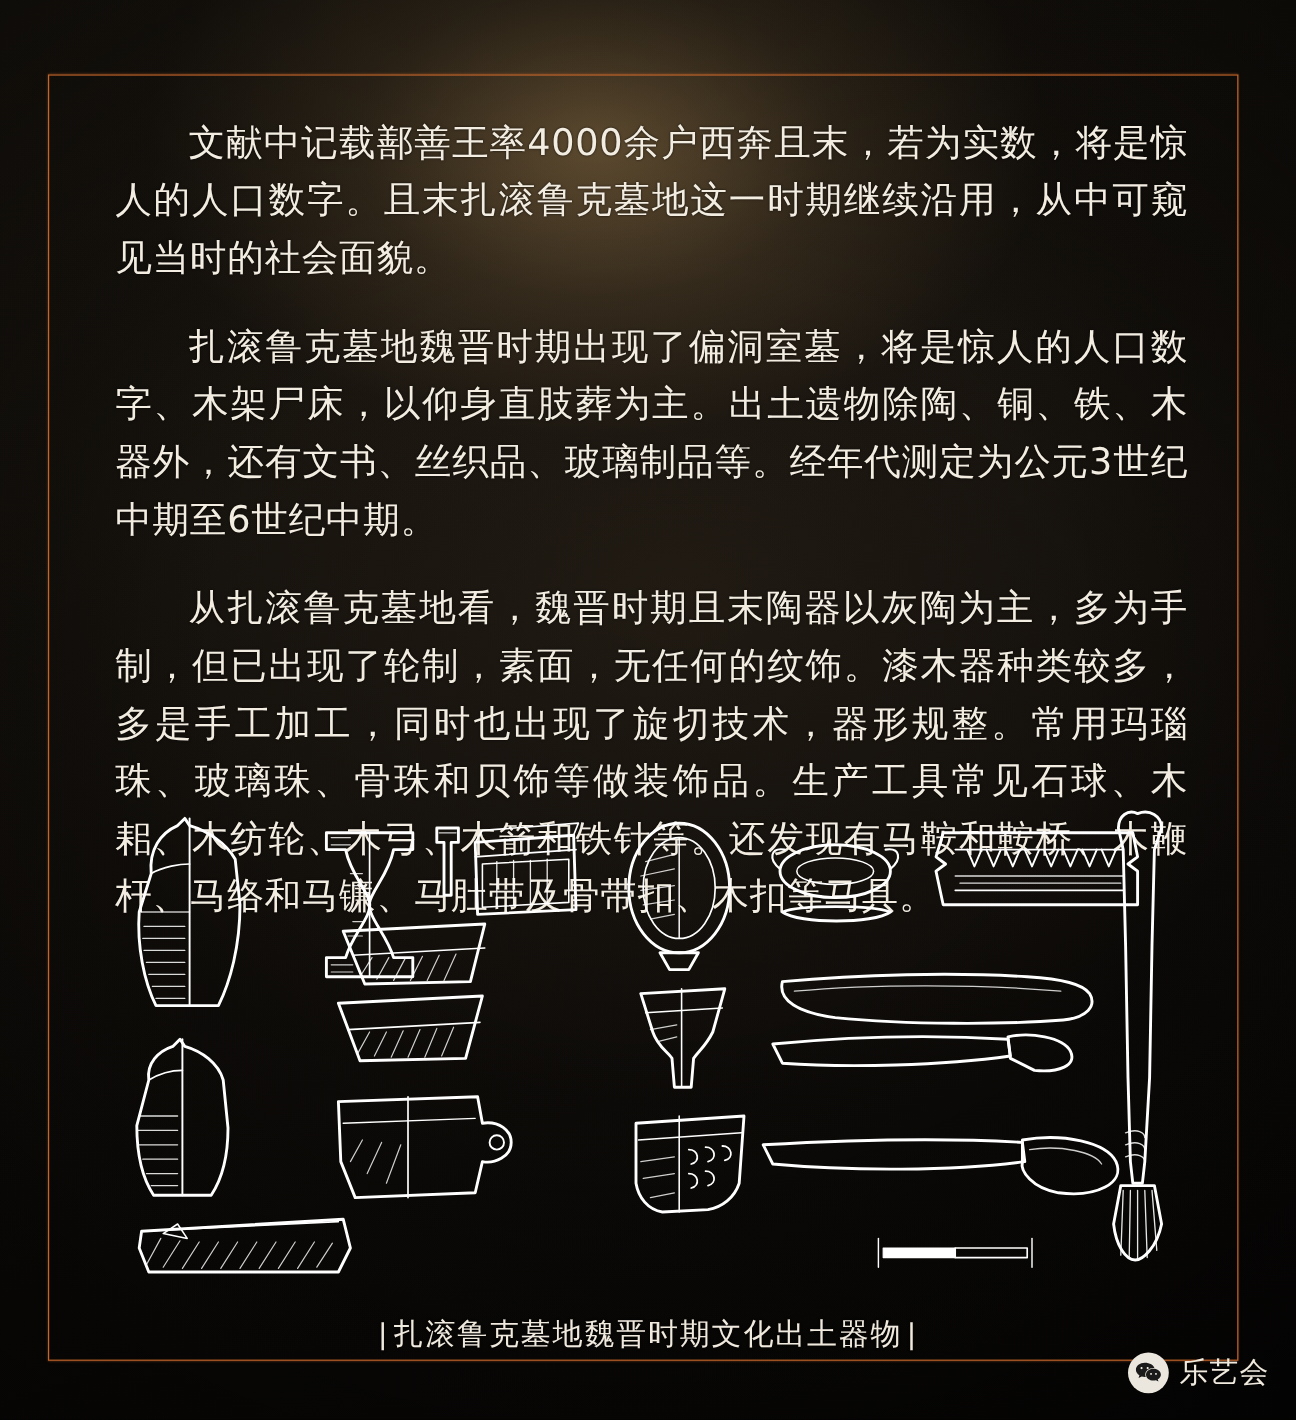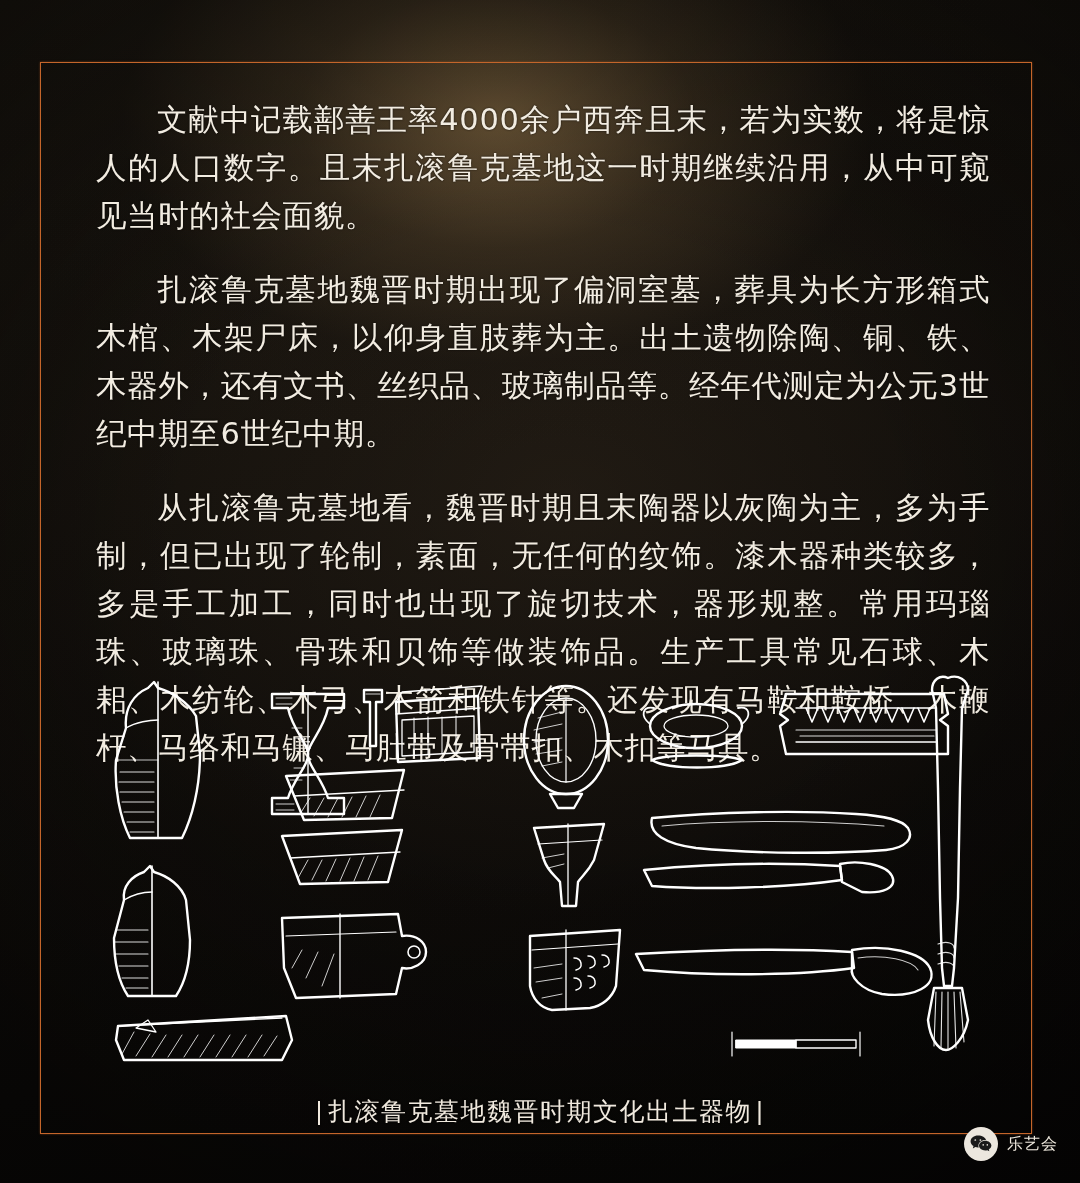--- a/index.html
+++ b/index.html
@@ -110,34 +110,34 @@
     width: 34px;
     height: 34px;
     border-radius: 50%;
     background: #ece7de;
     display: flex;
     align-items: center;
     justify-content: center;
   }
   #watermark .wm-label {
     color: #efe9de;
-    font-size: 16px;
+    font-size: 24px;
     letter-spacing: 1px;
   }
 </style>
 </head>
 <body>
 
 <div id="panel">
 
   <div id="frame"></div>
 
   <div id="textblock">
     <p class="para">文献中记载鄯善王率4000余户西奔且末，若为实数，将是惊人的人口数字。且末扎滚鲁克墓地这一时期继续沿用，从中可窥见当时的社会面貌。</p>
-    <p class="para">扎滚鲁克墓地魏晋时期出现了偏洞室墓，葬具为长方形箱式木棺、木架尸床，以仰身直肢葬为主。出土遗物除陶、铜、铁、木器外，还有文书、丝织品、玻璃制品等。经年代测定为公元3世纪中期至6世纪中期。</p>
+    <p class="para">扎滚鲁克墓地魏晋时期出现了偏洞室墓，将是惊人的人口数字、木架尸床，以仰身直肢葬为主。出土遗物除陶、铜、铁、木器外，还有文书、丝织品、玻璃制品等。经年代测定为公元3世纪中期至6世纪中期。</p>
     <p class="para">从扎滚鲁克墓地看，魏晋时期且末陶器以灰陶为主，多为手制，但已出现了轮制，素面，无任何的纹饰。漆木器种类较多，多是手工加工，同时也出现了旋切技术，器形规整。常用玛瑙珠、玻璃珠、骨珠和贝饰等做装饰品。生产工具常见石球、木耜、木纺轮、木弓、木箭和铁针等。还发现有马鞍和鞍桥、木鞭杆、马络和马镰、马肚带及骨带扣、木扣等马具。</p>
   </div>
 
   <div id="illustration">
     <svg viewBox="0 0 880 410" xmlns="http://www.w3.org/2000/svg">
       <g fill="none" stroke="#ffffff" stroke-width="2.4" stroke-linejoin="round" stroke-linecap="round">
 
         <g>
           <path d="M30 60 C28 40 38 26 52 20 L58 14 L62 20 C76 24 92 34 100 48
                    L104 86 C104 120 96 150 86 170 L34 170 C24 150 18 120 20 92 Z"></path>

